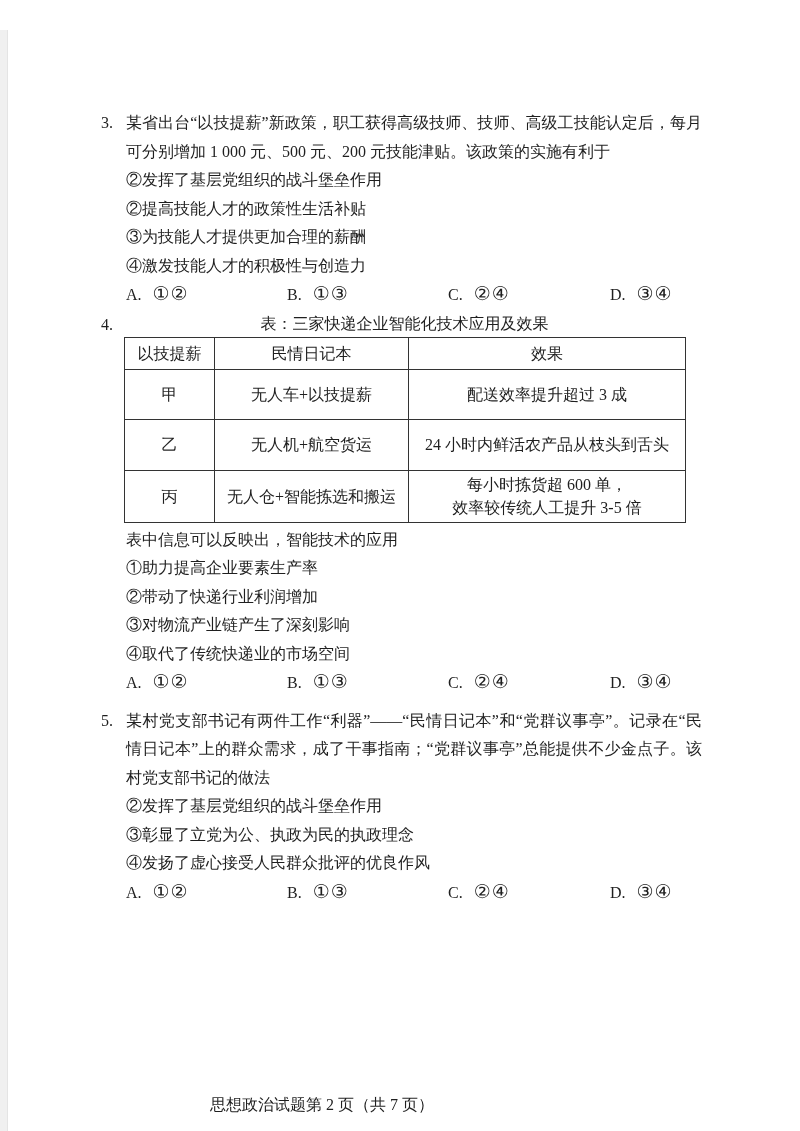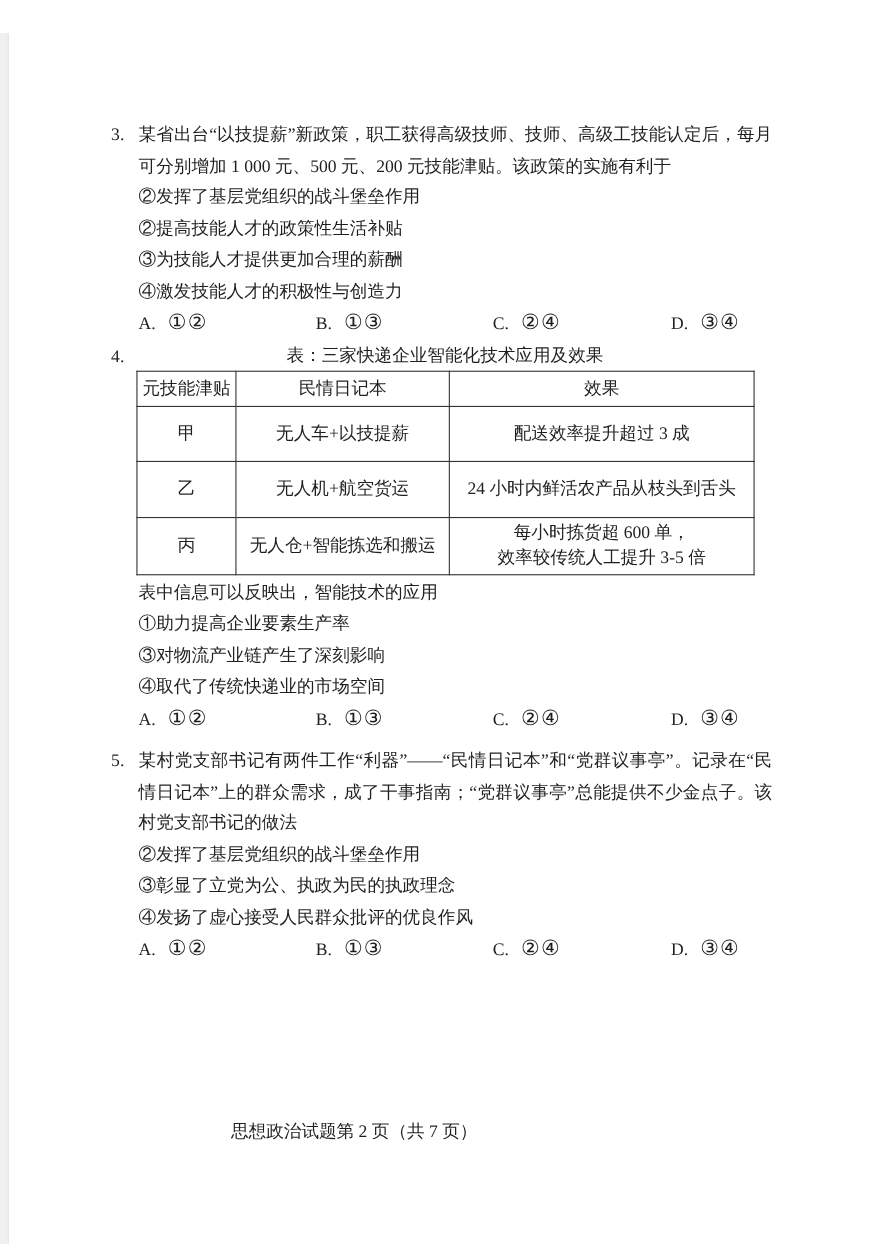--- a/index.html
+++ b/index.html
@@ -62,21 +62,21 @@
     font-size: 16px;
     line-height: 23px;
   }
   tr.hdr td { height: 31px; }
   tr.r1 td { height: 49px; }
   tr.r2 td { height: 50px; }
   tr.r3 td { height: 51px; }
   .followup { margin-top: 3px; text-align: left; }
   .footer {
     position: absolute;
-    top: 1016px;
+    top: 1091px;
     left: 0;
     width: 644px;
     text-align: center;
     font-size: 16px;
     line-height: 28px;
     color: #1f1f1f;
   }
 </style>
 </head>
 <body>
@@ -106,21 +106,21 @@
 
       <div class="tbl-caption">表：三家快递企业智能化技术应用及效果</div>
       <table class="smart">
         <colgroup>
             <col style="width:90px">
             <col style="width:194px">
             <col style="width:277px">
           </colgroup>
         <tbody>
             <tr class="hdr">
-          <td>元技能津贴</td>
+          <td>以技提薪</td>
           <td>民情日记本</td>
           <td>效果</td>
         </tr>
         <tr class="r1">
           <td>甲</td>
           <td>无人车+以技提薪</td>
           <td>配送效率提升超过 3 成</td>
         </tr>
         <tr class="r2">
           <td>乙</td>
@@ -133,20 +133,21 @@
           <td>
             <div>每小时拣货超 600 单，</div>
             <div>效率较传统人工提升 3-5 倍</div>
           </td>
         </tr>
       </tbody>
         </table>
 
       <div class="followup">表中信息可以反映出，智能技术的应用</div>
       <div class="item">①助力提高企业要素生产率</div>
+      <div class="item">②带动了快递行业利润增加</div>
       <div class="item">③对物流产业链产生了深刻影响</div>
       <div class="item">④取代了传统快递业的市场空间</div>
       <div class="choices">
         <span class="choice a"><span>A.</span><span class="choice-nums">①②</span></span>
         <span class="choice b"><span>B.</span><span class="choice-nums">①③</span></span>
         <span class="choice c"><span>C.</span><span class="choice-nums">②④</span></span>
         <span class="choice d"><span>D.</span><span class="choice-nums">③④</span></span>
       </div>
     </section>
 

